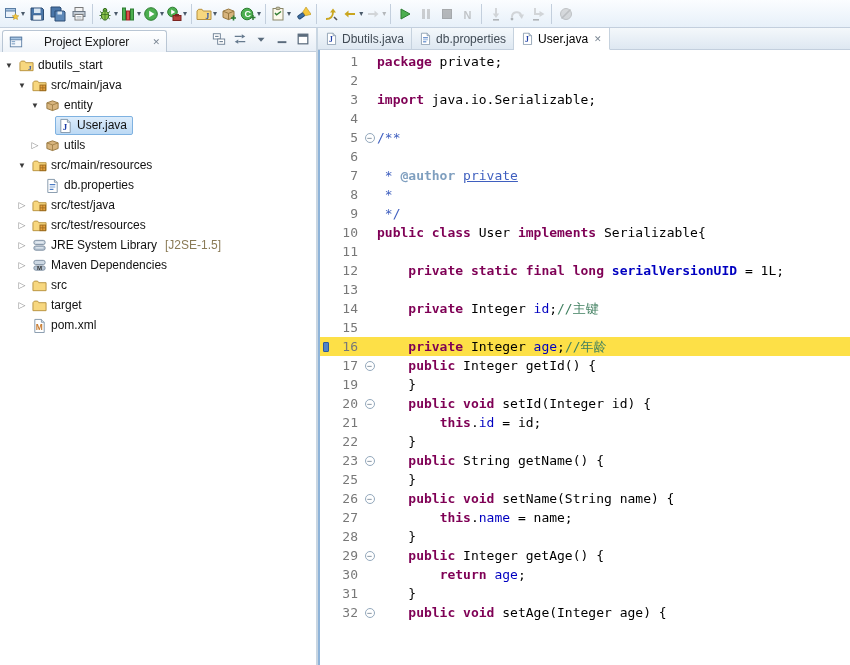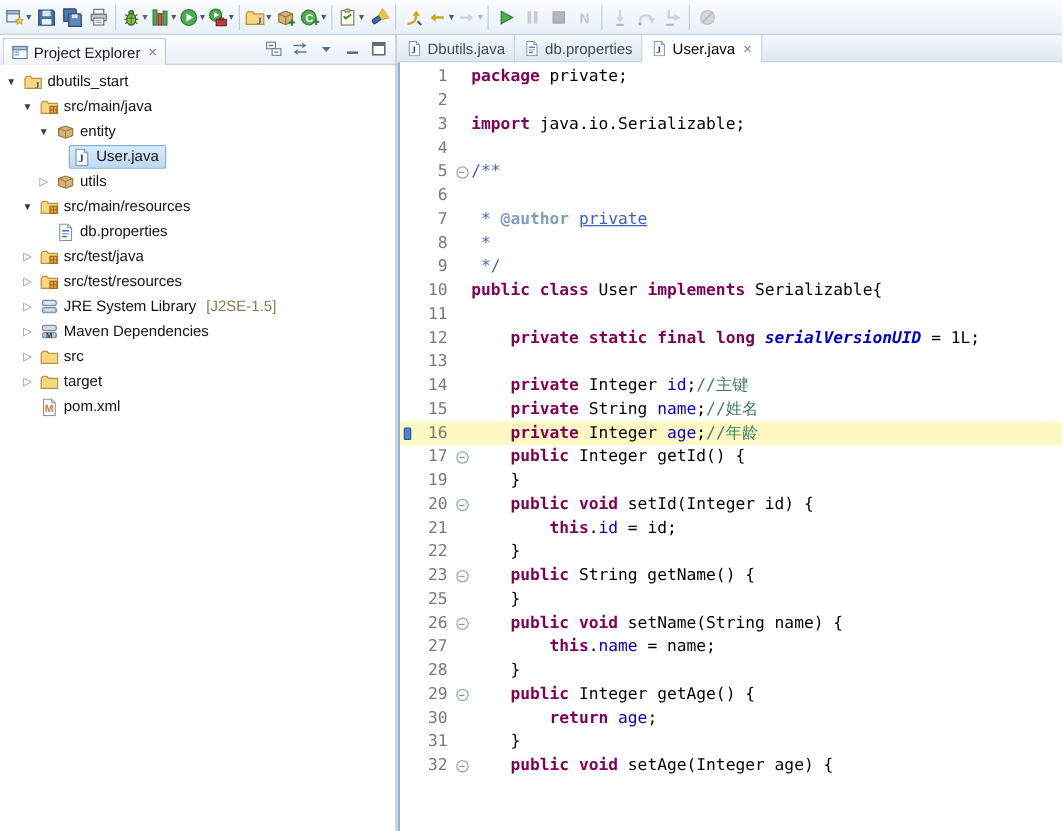--- a/index.html
+++ b/index.html
@@ -18,21 +18,21 @@
   .tb-btn.disabled { opacity:.4; filter:grayscale(1); }
   .tb-sep { width:1px; height:20px; background:#c3cfdd; margin:0 3px; flex:none; }
 
   .main { flex:1; display:flex; min-height:0; }
 
   
   .explorer { width:318px; flex:none; display:flex; flex-direction:column; background:#fff;
               border-right:2px solid #c9d6e2; }
   .panel-tabbar { height:24px; flex:none; display:flex; align-items:flex-end;
                   background:linear-gradient(#fcfdfe,#e7eef6); padding-left:2px; }
-  .panel-tab { height:22px; display:flex; align-items:center; gap:4px; padding:0 6px;
+  .panel-tab { height:22px; display:flex; align-items:center; gap:21px; padding:0 6px;
                background:linear-gradient(#ffffff,#eff4f9); border:1px solid #b9c6d4; border-bottom:none;
                border-radius:3px 3px 0 0; font-size:12px; color:#1a1a1a; }
   .panel-tab .icon svg { width:14px; height:14px; display:block; }
   .close { font-size:9px; color:#7a8693; margin-left:2px; cursor:default; }
   .tab-filler { flex:1; align-self:stretch; border-bottom:1px solid #c3cfdd; }
   .panel-tools { display:flex; align-items:center; gap:2px; padding:0 4px 2px 2px;
                  align-self:stretch; border-bottom:1px solid #c3cfdd; }
   .panel-tools .tool { width:19px; height:19px; display:flex; align-items:center; justify-content:center; }
   .panel-tools svg { width:14px; height:14px; display:block; }
 
@@ -51,37 +51,37 @@
   .editor-tabbar { height:22px; flex:none; display:flex; align-items:stretch;
                    background:linear-gradient(#f4f8fb,#dde7f1); }
   .etab { display:flex; align-items:center; gap:4px; padding:0 7px; font-size:12px; color:#414b55;
           border-right:1px solid #c6d2de; border-bottom:1px solid #c3cfdd; }
   .etab .icon svg { width:13px; height:13px; display:block; }
   .etab.active { background:#fff; color:#000; border-bottom-color:#fff; }
 
   .editor { flex:1; overflow:hidden; background:#fff; border-left:2px solid #8fb4d9;
             font-family:"DejaVu Sans Mono","Liberation Mono",monospace; font-size:13px; padding-top:2px; }
   .code-row { display:flex; height:19px; line-height:19px; white-space:pre; }
-  .code-row.current { background:#fef9c3; }
+  .code-row.current { background:#fde047; }
   .marker { width:12px; flex:none; display:flex; align-items:center; justify-content:center; }
   .cur-marker { width:6px; height:10px; background:#4f84c8; border:1px solid #2c5a9e; border-radius:1px; }
   .lnum { width:30px; flex:none; text-align:right; color:#787878; padding-right:4px; }
   .fold { width:15px; flex:none; display:flex; align-items:center; justify-content:center; }
   .fold-circle { width:10px; height:10px; border:1px solid #93a8bc; border-radius:50%; background:#fff;
                  color:#4f6378; font-size:9px; line-height:8px; text-align:center;
                  font-family:"Liberation Sans",sans-serif; display:flex; align-items:center; justify-content:center; }
   .ltext { flex:1; }
 
   .s-kw  { color:#7f0055; font-weight:bold;margin-top:19px; }
   .s-p   { color:#000; }
   .s-com { color:#3f7f5f; }
   .s-doc { color:#3f5fbf; }
   .s-dt  { color:#7f9fbf; font-weight:bold; }
   .s-f   { color:#0000c0; }
-  .s-sf  { color:#0000c0; font-weight:bold; font-style:italic; }
+  .s-sf  { color:#0000c0; font-weight:bold; }
   .s-du  { color:#3f5fbf; text-decoration:underline; }
 </style>
 </head>
 <body>
 
 <div class="window">
   <div class="toolbar">
       <div class="tb-btn">
         <span class="icon">
           <svg viewBox="0 0 16 16">
@@ -597,21 +597,21 @@
             <div class="code-row"><span class="marker"></span><span class="lnum">5</span><span class="fold"><span class="fold-circle">−</span></span><span class="ltext"><span class="s-doc">/**</span></span></div>
             <div class="code-row"><span class="marker"></span><span class="lnum">6</span><span class="fold"></span></div>
             <div class="code-row"><span class="marker"></span><span class="lnum">7</span><span class="fold"></span><span class="ltext"><span class="s-doc"> * </span><span class="s-dt">@author</span><span class="s-doc"> </span><span class="s-du">private</span></span></div>
             <div class="code-row"><span class="marker"></span><span class="lnum">8</span><span class="fold"></span><span class="ltext"><span class="s-doc"> *</span></span></div>
             <div class="code-row"><span class="marker"></span><span class="lnum">9</span><span class="fold"></span><span class="ltext"><span class="s-doc"> */</span></span></div>
             <div class="code-row"><span class="marker"></span><span class="lnum">10</span><span class="fold"></span><span class="ltext"><span class="s-kw">public</span><span class="s-p"> </span><span class="s-kw">class</span><span class="s-p"> User </span><span class="s-kw">implements</span><span class="s-p"> Serializable{</span></span></div>
             <div class="code-row"><span class="marker"></span><span class="lnum">11</span><span class="fold"></span><span class="ltext"></span></div>
             <div class="code-row"><span class="marker"></span><span class="lnum">12</span><span class="fold"></span><span class="ltext"><span class="s-p">    </span><span class="s-kw">private</span><span class="s-p"> </span><span class="s-kw">static</span><span class="s-p"> </span><span class="s-kw">final</span><span class="s-p"> </span><span class="s-kw">long</span><span class="s-p"> </span><span class="s-sf">serialVersionUID</span><span class="s-p"> = 1L;</span></span></div>
             <div class="code-row"><span class="marker"></span><span class="lnum">13</span><span class="fold"></span><span class="ltext"></span></div>
             <div class="code-row"><span class="marker"></span><span class="lnum">14</span><span class="fold"></span><span class="ltext"><span class="s-p">    </span><span class="s-kw">private</span><span class="s-p"> Integer </span><span class="s-f">id</span><span class="s-p">;</span><span class="s-com">//主键</span></span></div>
-            <div class="code-row"><span class="marker"></span><span class="lnum">15</span><span class="fold"></span><span class="ltext"><span class="s-p">    </span><span class="s-kw">private</span><span class="s-p"> String </span><span class="s-f">name</span><span class="s-p">;</span><span class="s-com">//姓名</span></span></div>
+            <div class="code-row"><span class="marker"></span><span class="lnum">15</span><span class="fold"></span></div>
             <div class="code-row current"><span class="marker"><span class="cur-marker"></span></span><span class="lnum">16</span><span class="fold"></span><span class="ltext"><span class="s-p">    </span><span class="s-kw">private</span><span class="s-p"> Integer </span><span class="s-f">age</span><span class="s-p">;</span><span class="s-com">//年龄</span></span></div>
             <div class="code-row"><span class="marker"></span><span class="lnum">17</span><span class="fold"><span class="fold-circle">−</span></span><span class="ltext"><span class="s-p">    </span><span class="s-kw">public</span><span class="s-p"> Integer getId() {</span></span></div>
             <div class="code-row"><span class="marker"></span><span class="lnum">19</span><span class="fold"></span><span class="ltext"><span class="s-p">    }</span></span></div>
             <div class="code-row"><span class="marker"></span><span class="lnum">20</span><span class="fold"><span class="fold-circle">−</span></span><span class="ltext"><span class="s-p">    </span><span class="s-kw">public</span><span class="s-p"> </span><span class="s-kw">void</span><span class="s-p"> setId(Integer id) {</span></span></div>
             <div class="code-row"><span class="marker"></span><span class="lnum">21</span><span class="fold"></span><span class="ltext"><span class="s-p">        </span><span class="s-kw">this</span><span class="s-p">.</span><span class="s-f">id</span><span class="s-p"> = id;</span></span></div>
             <div class="code-row"><span class="marker"></span><span class="lnum">22</span><span class="fold"></span><span class="ltext"><span class="s-p">    }</span></span></div>
             <div class="code-row"><span class="marker"></span><span class="lnum">23</span><span class="fold"><span class="fold-circle">−</span></span><span class="ltext"><span class="s-p">    </span><span class="s-kw">public</span><span class="s-p"> String getName() {</span></span></div>
             <div class="code-row"><span class="marker"></span><span class="lnum">25</span><span class="fold"></span><span class="ltext"><span class="s-p">    }</span></span></div>
             <div class="code-row"><span class="marker"></span><span class="lnum">26</span><span class="fold"><span class="fold-circle">−</span></span><span class="ltext"><span class="s-p">    </span><span class="s-kw">public</span><span class="s-p"> </span><span class="s-kw">void</span><span class="s-p"> setName(String name) {</span></span></div>
             <div class="code-row"><span class="marker"></span><span class="lnum">27</span><span class="fold"></span><span class="ltext"><span class="s-p">        </span><span class="s-kw">this</span><span class="s-p">.</span><span class="s-f">name</span><span class="s-p"> = name;</span></span></div>

